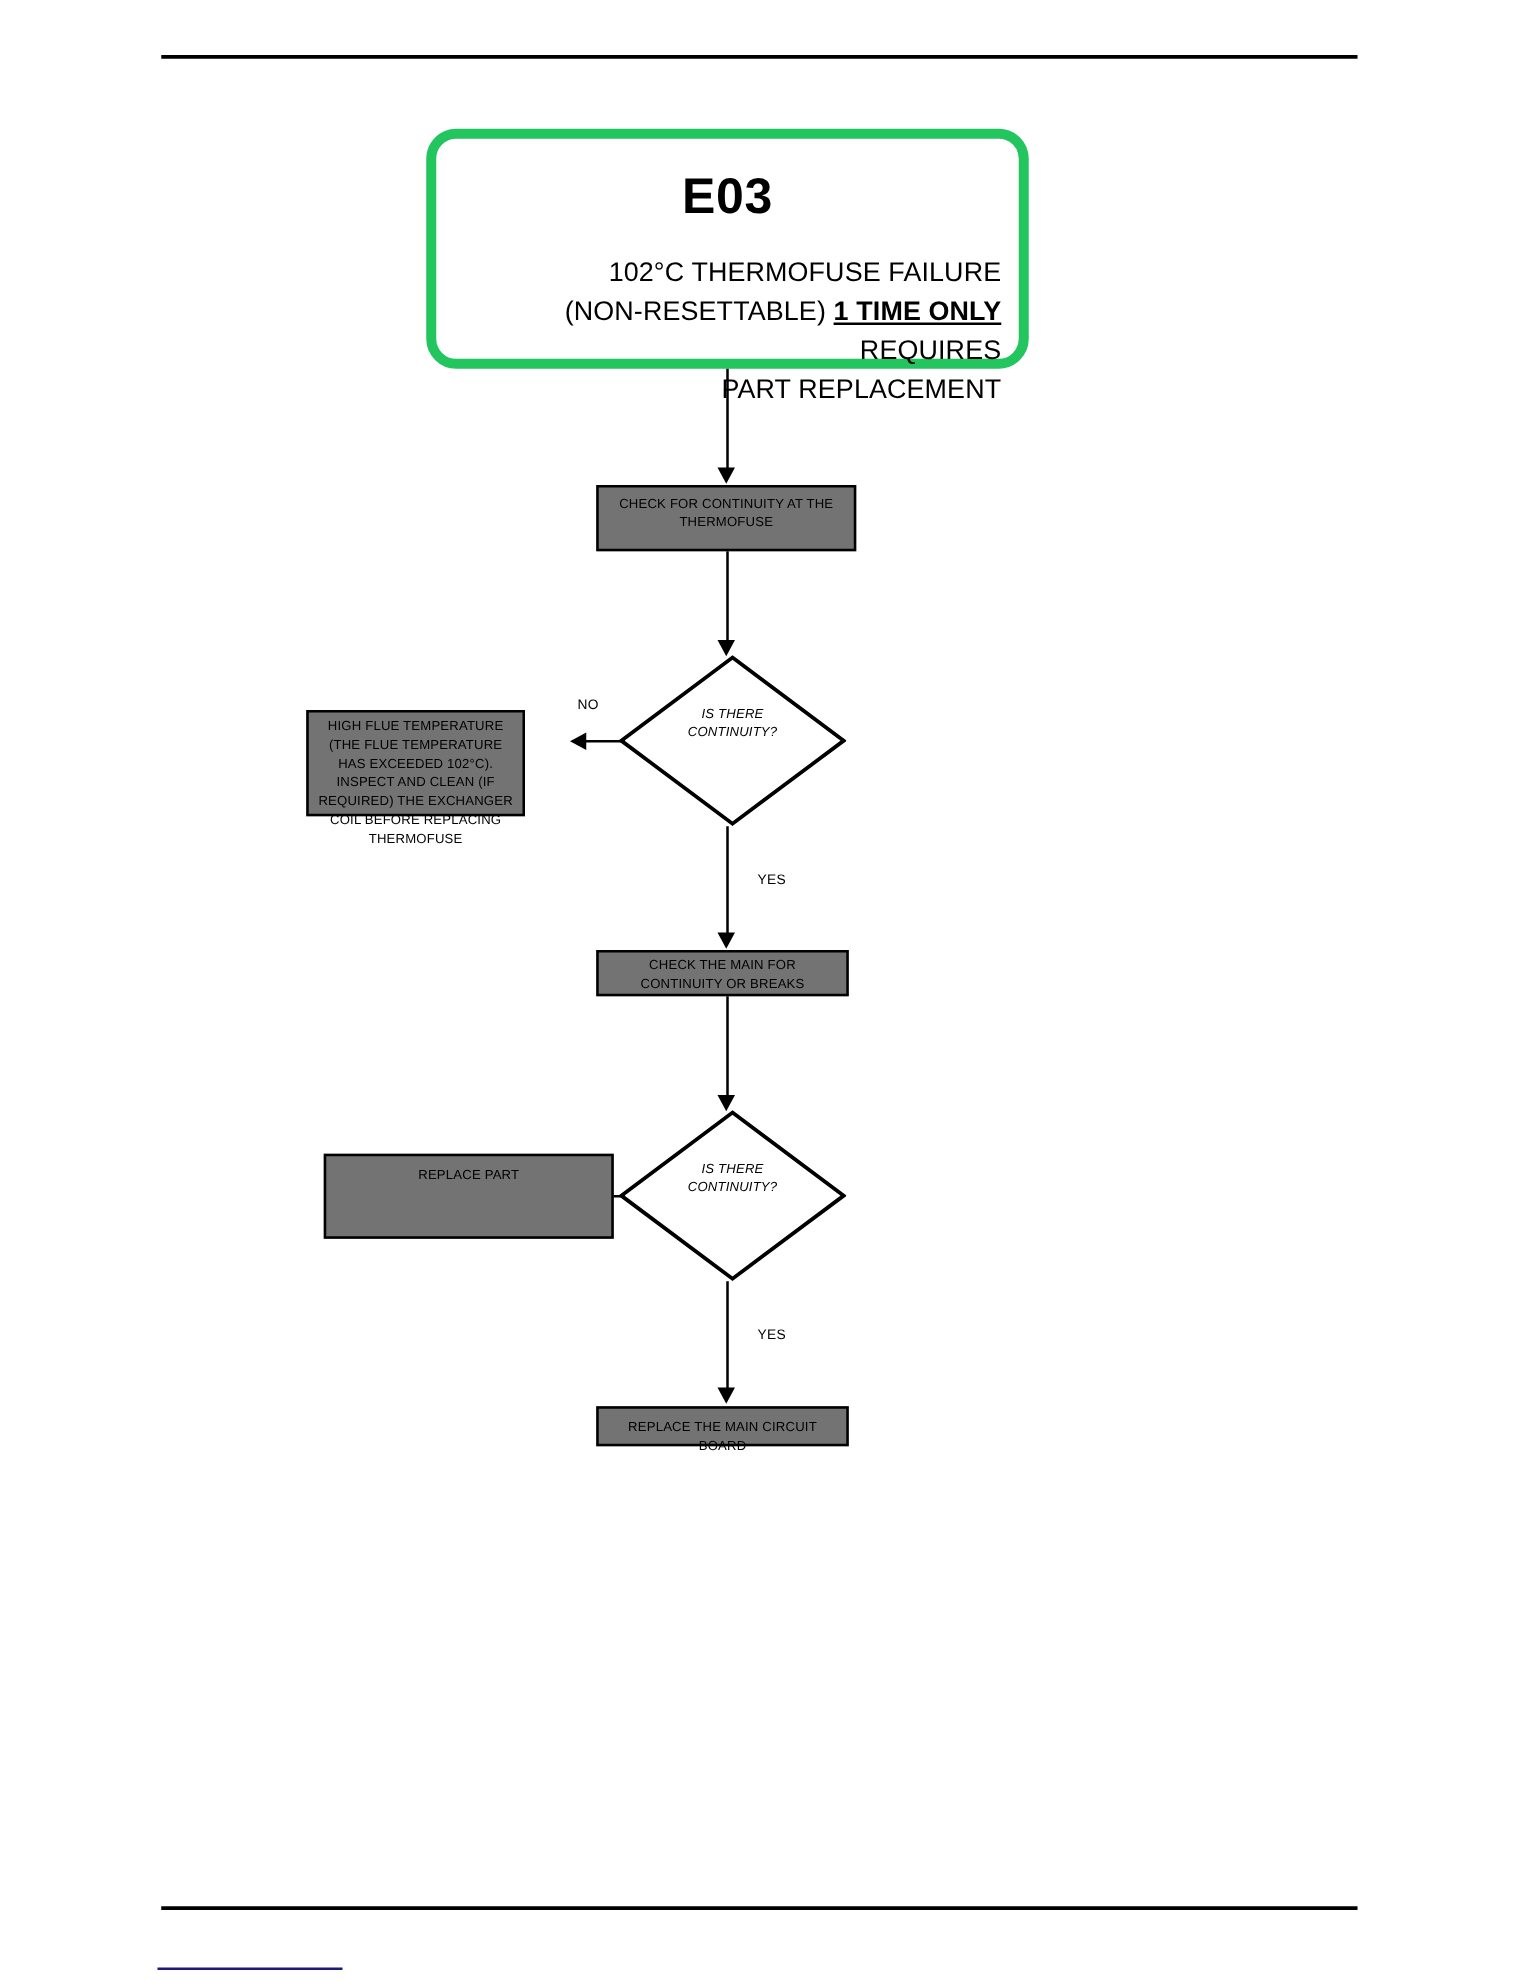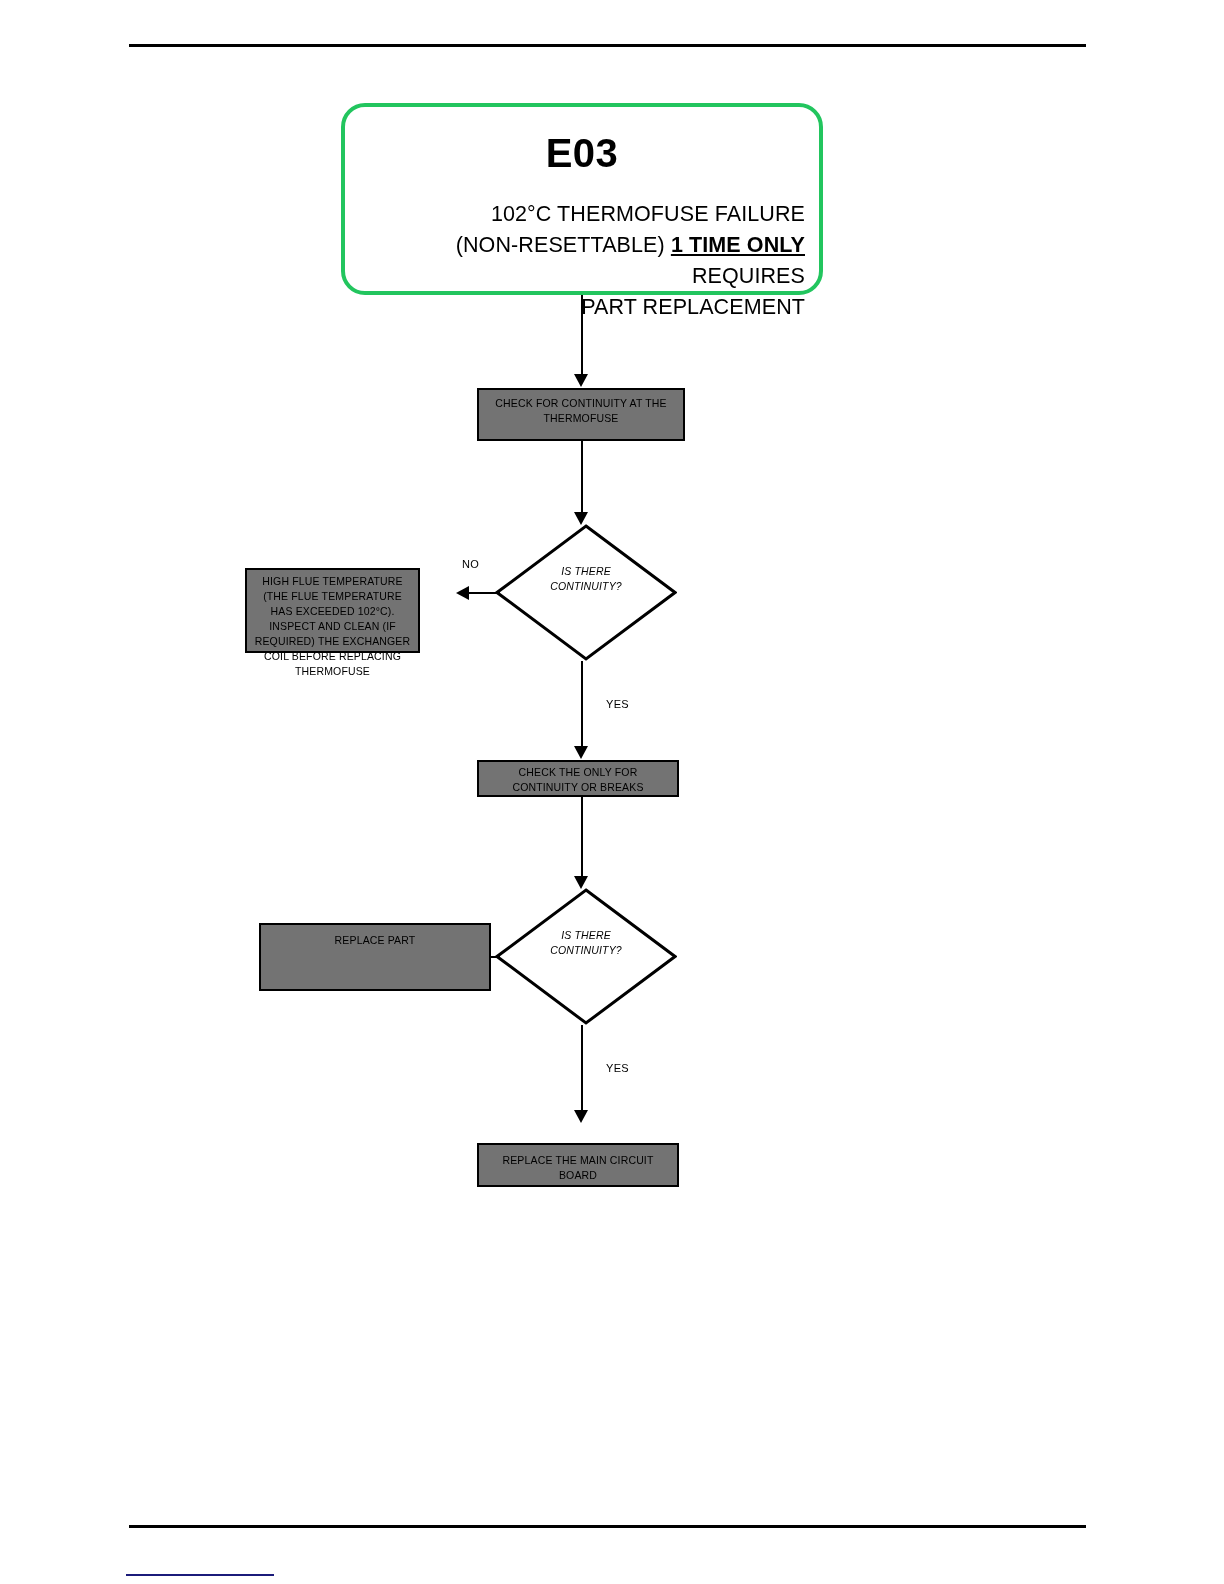--- a/index.html
+++ b/index.html
@@ -35,21 +35,21 @@
     background: #1b1b7a;
   }
 
   
   .terminator {
     position: absolute;
     left: 341px;
     top: 103px;
     width: 482px;
     height: 192px;
-    border: 4px solid #22c55e;
+    border: 8px solid #22c55e;
     border-radius: 24px;
     box-sizing: border-box;
     background: #fff;
   }
   .terminator-code {
     position: absolute;
     left: 0; right: 0;
     top: 24px;
     text-align: center;
     font-size: 40px;
@@ -92,21 +92,21 @@
 
   #box-high-flue { left: 245px; top: 568px; width: 175px; height: 85px; }
   #box-high-flue .box-text { top: 4px; }
 
   #box-check-cable { left: 477px; top: 760px; width: 202px; height: 37px; }
   #box-check-cable .box-text { top: 3px; }
 
   #box-replace-part { left: 259px; top: 923px; width: 232px; height: 68px; }
   #box-replace-part .box-text { top: 8px; }
 
-  #box-replace-board { left: 477px; top: 1125px; width: 202px; height: 44px; margin-top: 18px; }
+  #box-replace-board { left: 477px; top: 1125px; width: 202px; height: 32px; }
   #box-replace-board .box-text { top: 8px; }
 
   
   .decision {
     position: absolute;
     width: 182px;
     height: 137px;
     font-style: italic;
   }
   .decision svg { display: block; }
@@ -192,21 +192,21 @@
 
   <div class="box" id="box-high-flue">
     <div class="box-text">HIGH FLUE TEMPERATURE (THE FLUE TEMPERATURE HAS EXCEEDED 102°C). INSPECT AND CLEAN (IF REQUIRED) THE EXCHANGER COIL BEFORE REPLACING THERMOFUSE</div>
   </div>
 
   <div class="conn conn-v" style="left:581px; top:661px; height:86px;"></div>
   <div class="arrowhead arrow-down" style="left:574px; top:746px;"></div>
   <div class="branch-label" style="left:606px; top:698px;">YES</div>
 
   <div class="box" id="box-check-cable">
-    <div class="box-text">CHECK THE ONLY FOR CONTINUITY OR BREAKS</div>
+    <div class="box-text">CHECK THE MAIN FOR CONTINUITY OR BREAKS</div>
   </div>
 
   <div class="conn conn-v" style="left:581px; top:797px; height:80px;"></div>
   <div class="arrowhead arrow-down" style="left:574px; top:876px;"></div>
 
   <div class="decision" id="decision-2">
     <svg width="182" height="137" viewBox="0 0 182 137" aria-hidden="true">
       <polygon points="91,2 180,68.5 91,135 2,68.5" fill="#ffffff" stroke="#000000" stroke-width="3"></polygon>
     </svg>
     <div class="decision-text">IS THERE<br>CONTINUITY?</div>

